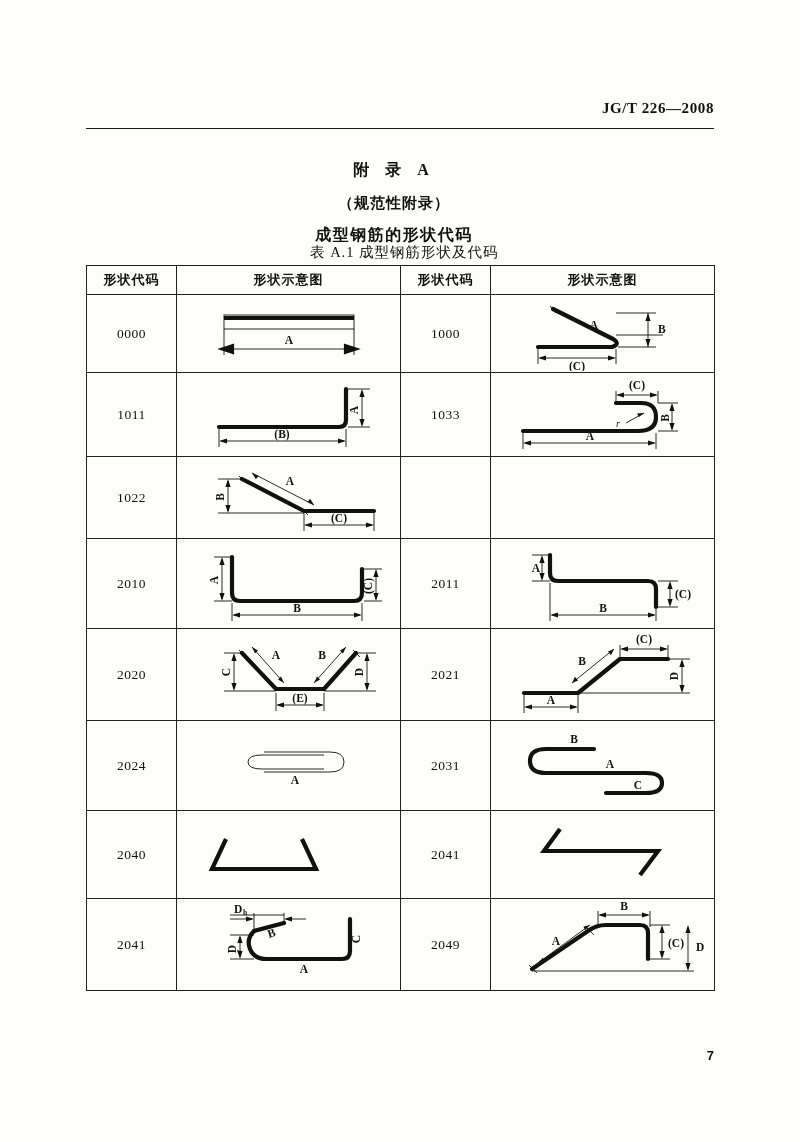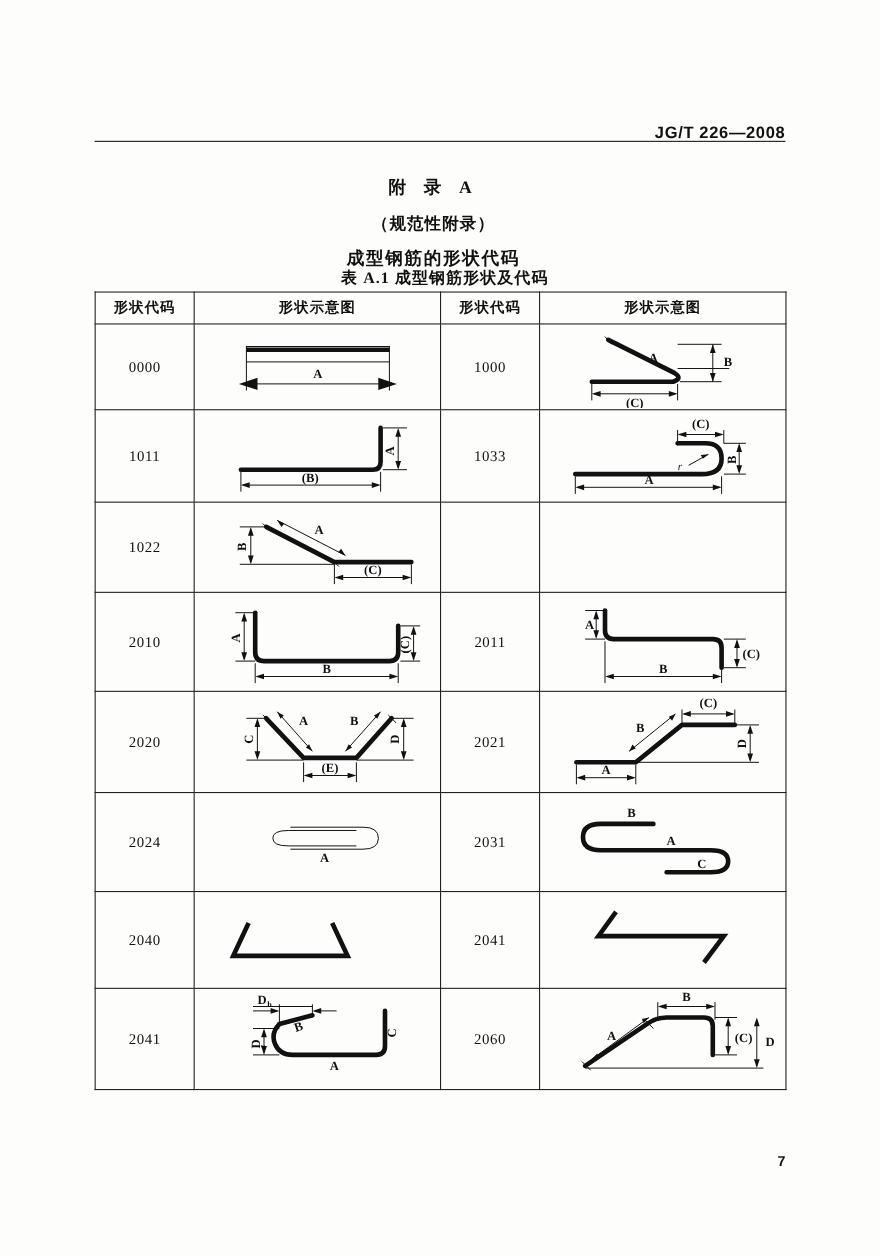--- a/index.html
+++ b/index.html
@@ -26,22 +26,22 @@
     position: absolute;
     left: 86px;
     top: 128px;
     width: 628px;
     height: 0;
     border-top: 1.6px solid #1a1a1a;
   }
   .std-number {
     position: absolute;
     right: 86px;
-    top: 112px;
-    font-family: Liberation Sans, sans-serif;
+    top: 100px;
+    font-family: Liberation Serif, serif;
     font-weight: bold;
     font-size: 15px;
     letter-spacing: 0.6px;
   }
 
   
   .titles {
     position: absolute;
     left: 0;
     right: 12px;
@@ -62,21 +62,21 @@
   }
   .t-name {
     font-weight: bold;
     font-size: 16px;
     letter-spacing: 1.5px;
   }
   .table-caption {
     position: absolute;
     left: 310px;
     top: 243px;
-    font-weight: bold;
+    font-weight: normal;
     font-size: 14.5px;
     letter-spacing: 1px;
   }
 
   
   .tbl {
     position: absolute;
     left: 86px;
     top: 265px;
     width: 628px;
@@ -465,21 +465,21 @@
             <line class="dimln" x1="56" y1="36" x2="56" y2="56"></line>
             <path d="M56 34 l-2.6 8 h5.2 z" fill="#111"></path>
             <path d="M56 58 l-2.6 -8 h5.2 z" fill="#111"></path>
             <text class="lbl" x="50" y="50" text-anchor="middle" transform="rotate(-90 50 48)">D</text>
             <text class="lbl-s" x="53" y="53">v</text>
             <text class="lbl" x="88" y="36" text-anchor="middle" transform="rotate(-18 88 34)">B</text>
             <text class="lbl" x="120" y="72" text-anchor="middle">A</text>
             <text class="lbl" x="174" y="40" text-anchor="middle" transform="rotate(-90 174 38)">C</text>
           </svg>
         </td>
-        <td class="code-cell">2060</td>
+        <td class="code-cell">2049</td>
         <td class="fig-cell">
           <svg width="210" height="88" viewBox="0 0 210 88">
             <path class="bar-r" d="M34 68 L90 30 Q98 24 108 24 L142 24 Q150 24 150 32 L150 58" stroke-width="3.6"></path>
             <line class="thin" x1="31" y1="64" x2="39" y2="72"></line>
             <line class="thin" x1="88" y1="26" x2="96" y2="34"></line>
             <line class="dimln" x1="40" y1="62" x2="92" y2="24"></line>
             <path d="M92 24 l-6.5 1.4 l1.6 3.8 z" fill="#111"></path>
             <path d="M40 62 l6.5 -1.4 l-1.6 -3.8 z" fill="#111"></path>
             <text class="lbl" x="58" y="44" text-anchor="middle">A</text>
             <line class="dimln" x1="100" y1="10" x2="100" y2="26"></line>

